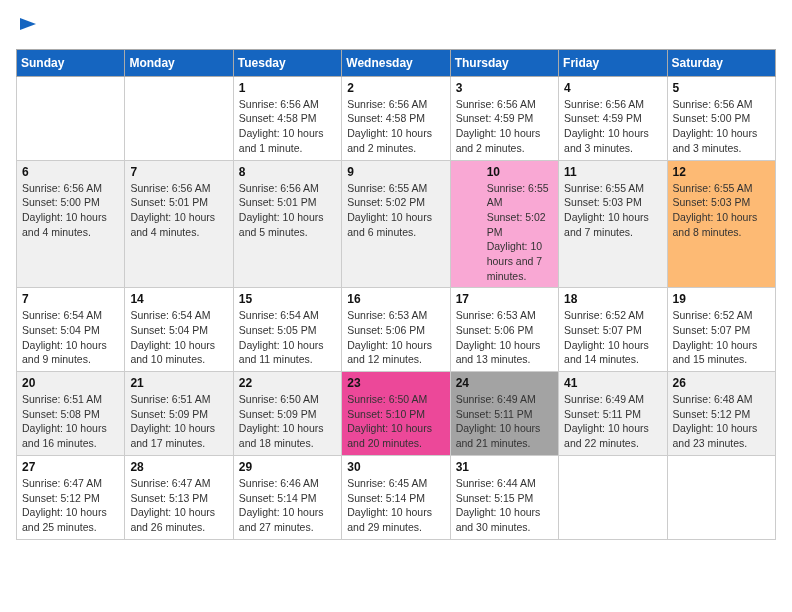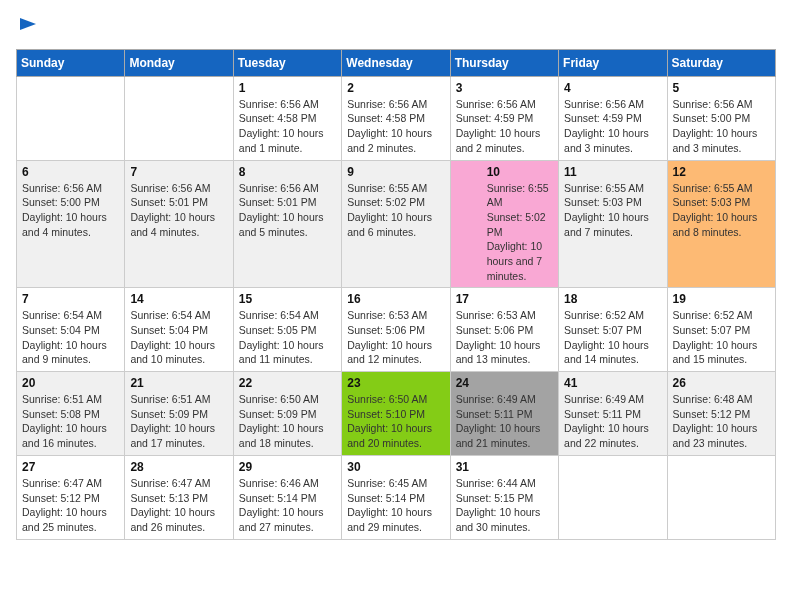--- a/index.html
+++ b/index.html
@@ -254,21 +254,21 @@
           <div class="day-detail" style="white-space: pre-line;">Sunrise: 6:51 AM
 Sunset: 5:09 PM
 Daylight: 10 hours and 17 minutes.</div>
         </td>
         <td style="background: rgb(240, 240, 240);">
           <span class="day-num">22</span>
           <div class="day-detail" style="white-space: pre-line;">Sunrise: 6:50 AM
 Sunset: 5:09 PM
 Daylight: 10 hours and 18 minutes.</div>
         </td>
-        <td style="background: #84cc16;">
+        <td style="background: #ec4899;">
           <span class="day-num">23</span>
           <div class="day-detail" style="white-space: pre-line;">Sunrise: 6:50 AM
 Sunset: 5:10 PM
 Daylight: 10 hours and 20 minutes.</div>
         </td>
         <td style="background: #a3a3a3;">
           <span class="day-num">24</span>
           <div class="day-detail" style="white-space: pre-line;">Sunrise: 6:49 AM
 Sunset: 5:11 PM
 Daylight: 10 hours and 21 minutes.</div>

